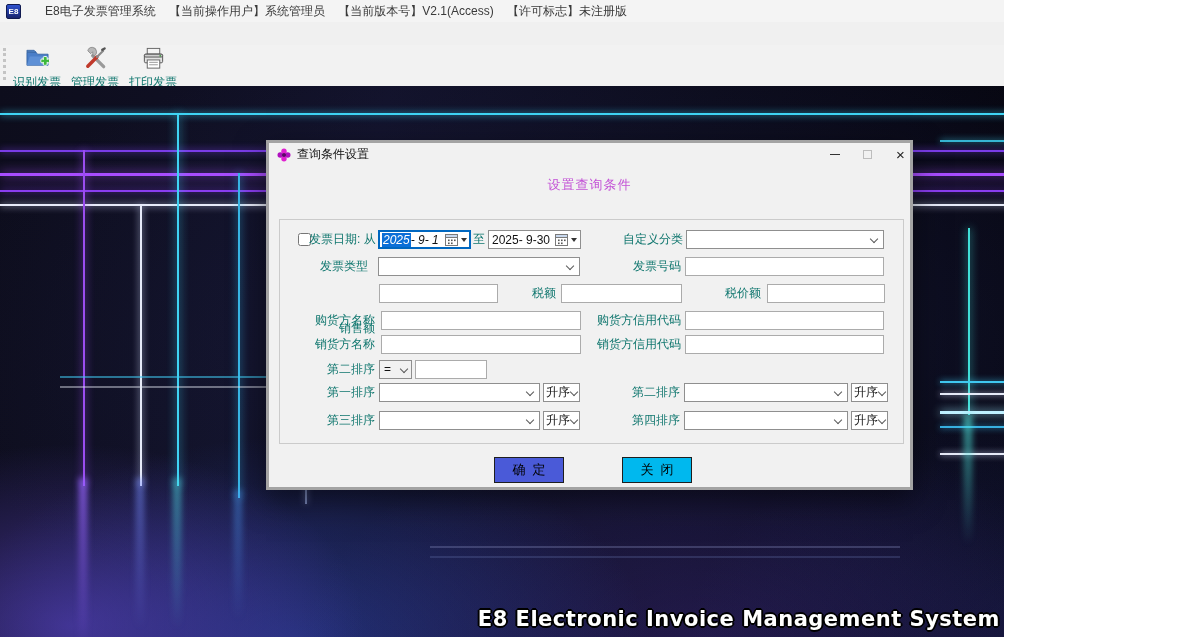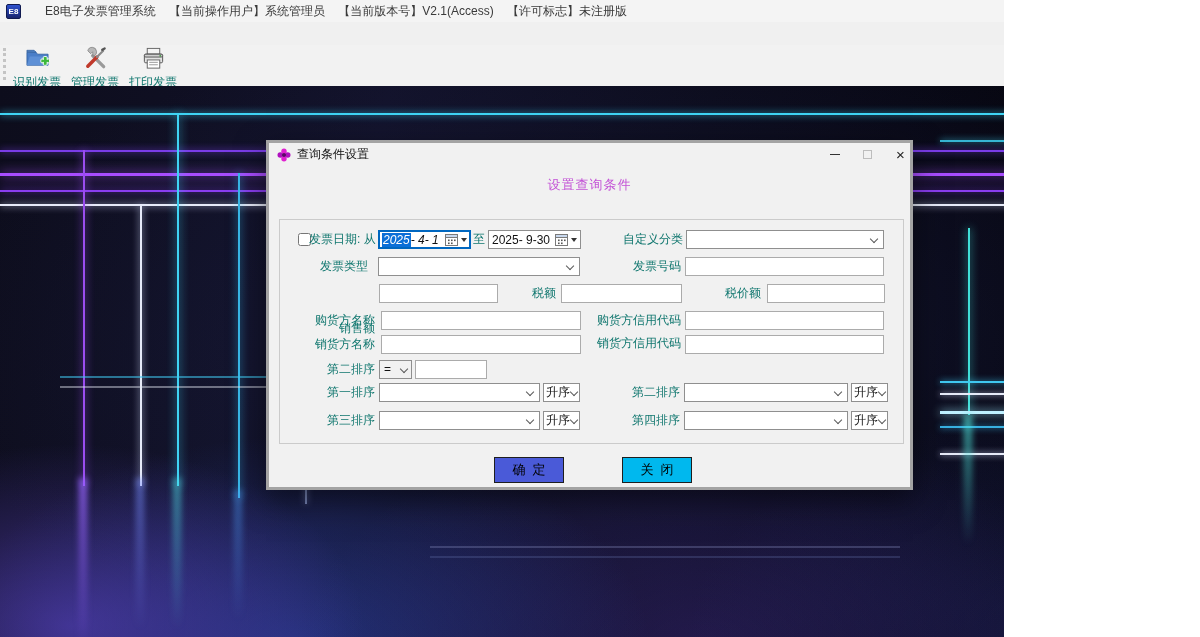--- a/index.html
+++ b/index.html
@@ -171,20 +171,21 @@
 
     <div class="beam" style="left:79px;top:392px;height:170px;background:linear-gradient(180deg,rgba(150,100,255,.85),transparent);"></div>
     <div class="beam" style="left:136px;top:392px;height:150px;background:linear-gradient(180deg,rgba(120,140,255,.6),transparent);"></div>
     <div class="beam" style="left:173px;top:392px;height:150px;background:linear-gradient(180deg,rgba(80,220,230,.6),transparent);"></div>
     <div class="beam" style="left:234px;top:404px;height:130px;background:linear-gradient(180deg,rgba(80,160,255,.5),transparent);"></div>
     <div class="beam" style="left:964px;top:329px;height:130px;background:linear-gradient(180deg,rgba(80,230,220,.7),transparent);"></div>
     <div class="beam" style="left:1031px;top:345px;height:140px;background:linear-gradient(180deg,rgba(100,150,255,.7),transparent);"></div>
     <div class="beam" style="left:1124px;top:377px;height:150px;background:linear-gradient(180deg,rgba(200,180,255,.8),transparent);"></div>
   </div>
 
+  <div class="footer-text">E8 Electronic Invoice Management System</div>
 
   <div class="dialog">
     <div class="dlg-titlebar">
       <span style="margin-left:8px;display:flex;">
         <svg width="14" height="14" viewBox="0 0 14 14">
             <circle cx="7" cy="3.2" r="2.7" fill="#e020d0"></circle>
             <circle cx="7" cy="10.8" r="2.7" fill="#e020d0"></circle>
             <circle cx="3.2" cy="7" r="2.7" fill="#b010c0"></circle>
             <circle cx="10.8" cy="7" r="2.7" fill="#b010c0"></circle>
             <circle cx="7" cy="7" r="2.1" fill="#5a0a66"></circle>
@@ -202,21 +203,21 @@
         </div>
     </div>
 
     <div class="dlg-header" style="color:#c353d6;">设置查询条件</div>
     <div class="groupbox"></div>
 
     <input type="checkbox" class="cb" style="left: 29px; top: 90px;">
     <span class="lbl" style="left:40px;top:87px;width:66px;">发票日期: 从</span>
     <div class="datefield focused" style="left:109px;top:87px;width:93px;font-style:italic;">
       <span class="date-sel">2025</span>
-        <span class="date-rest">- 4- 1</span>
+        <span class="date-rest">- 9- 1</span>
       <span class="date-icons">
           <span style="display:flex;">
             <svg width="13" height="13" viewBox="0 0 13 13">
               <rect x="0.5" y="1.5" width="12" height="11" fill="#fff" stroke="#7a7a7a"></rect>
               <rect x="0.5" y="1.5" width="12" height="3" fill="#c8d8ee" stroke="#7a7a7a"></rect>
               <g fill="#555">
                 <rect x="3" y="6.5" width="1.6" height="1.6"></rect>
                 <rect x="6" y="6.5" width="1.6" height="1.6"></rect>
                 <rect x="9" y="6.5" width="1.6" height="1.6"></rect>
                 <rect x="3" y="9.5" width="1.6" height="1.6"></rect>
@@ -262,21 +263,21 @@
     <span class="lbl" style="left:430px;top:141px;width:62px;">税价额</span>
     <input class="txt" style="left: 498px; top: 141px; width: 118px;" value="">
 
     <span class="lbl" style="left:36px;top:168px;width:70px;">购货方名称</span>
     <input class="txt" style="left: 112px; top: 168px; width: 200px;" value="">
     <span class="lbl" style="left:322px;top:168px;width:90px;">购货方信用代码</span>
     <input class="txt" style="left: 416px; top: 168px; width: 199px;" value="">
 
     <span class="lbl" style="left:36px;top:192px;width:70px;">销货方名称</span>
     <input class="txt" style="left: 112px; top: 192px; width: 200px;" value="">
-    <span class="lbl" style="left:322px;top:192px;width:90px;font-family:Liberation Mono, monospace;">销货方信用代码</span>
+    <span class="lbl" style="left:322px;top:192px;width:90px;">销货方信用代码</span>
     <input class="txt" style="left: 416px; top: 192px; width: 199px;" value="">
 
     <span class="lbl" style="left:44px;top:217px;width:62px;">第二排序</span>
     <div class="combo" style="left:110px;top:217px;width:33px;background:#f1f1f1;"><span>=</span><span class="chev" style="right:4px;"></span></div>
     <input class="txt" style="left: 146px; top: 217px; width: 72px;" value="">
 
     <span class="lbl" style="left:44px;top:240px;width:62px;">第一排序</span>
     <div class="combo" style="left:110px;top:240px;width:161px;"><span></span><span class="chev"></span></div>
     <div class="combo" style="left:274px;top:240px;width:37px;padding-left:2px;"><span>升序</span><span class="chev" style="right:2px;"></span></div>
     <span class="lbl" style="left:349px;top:240px;width:62px;">第二排序</span>

